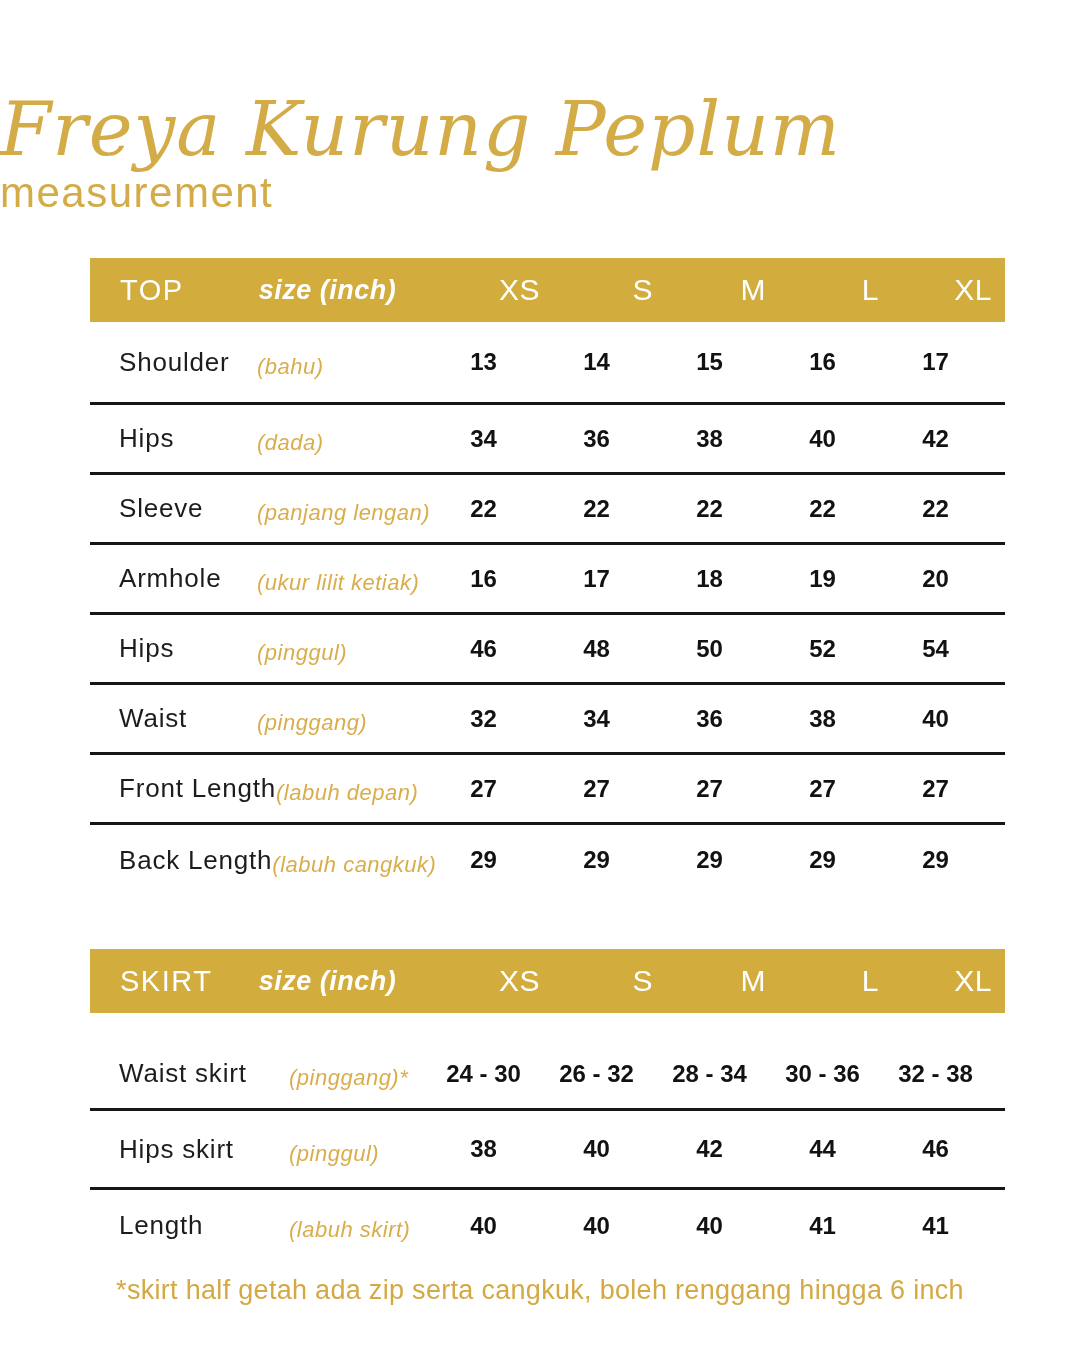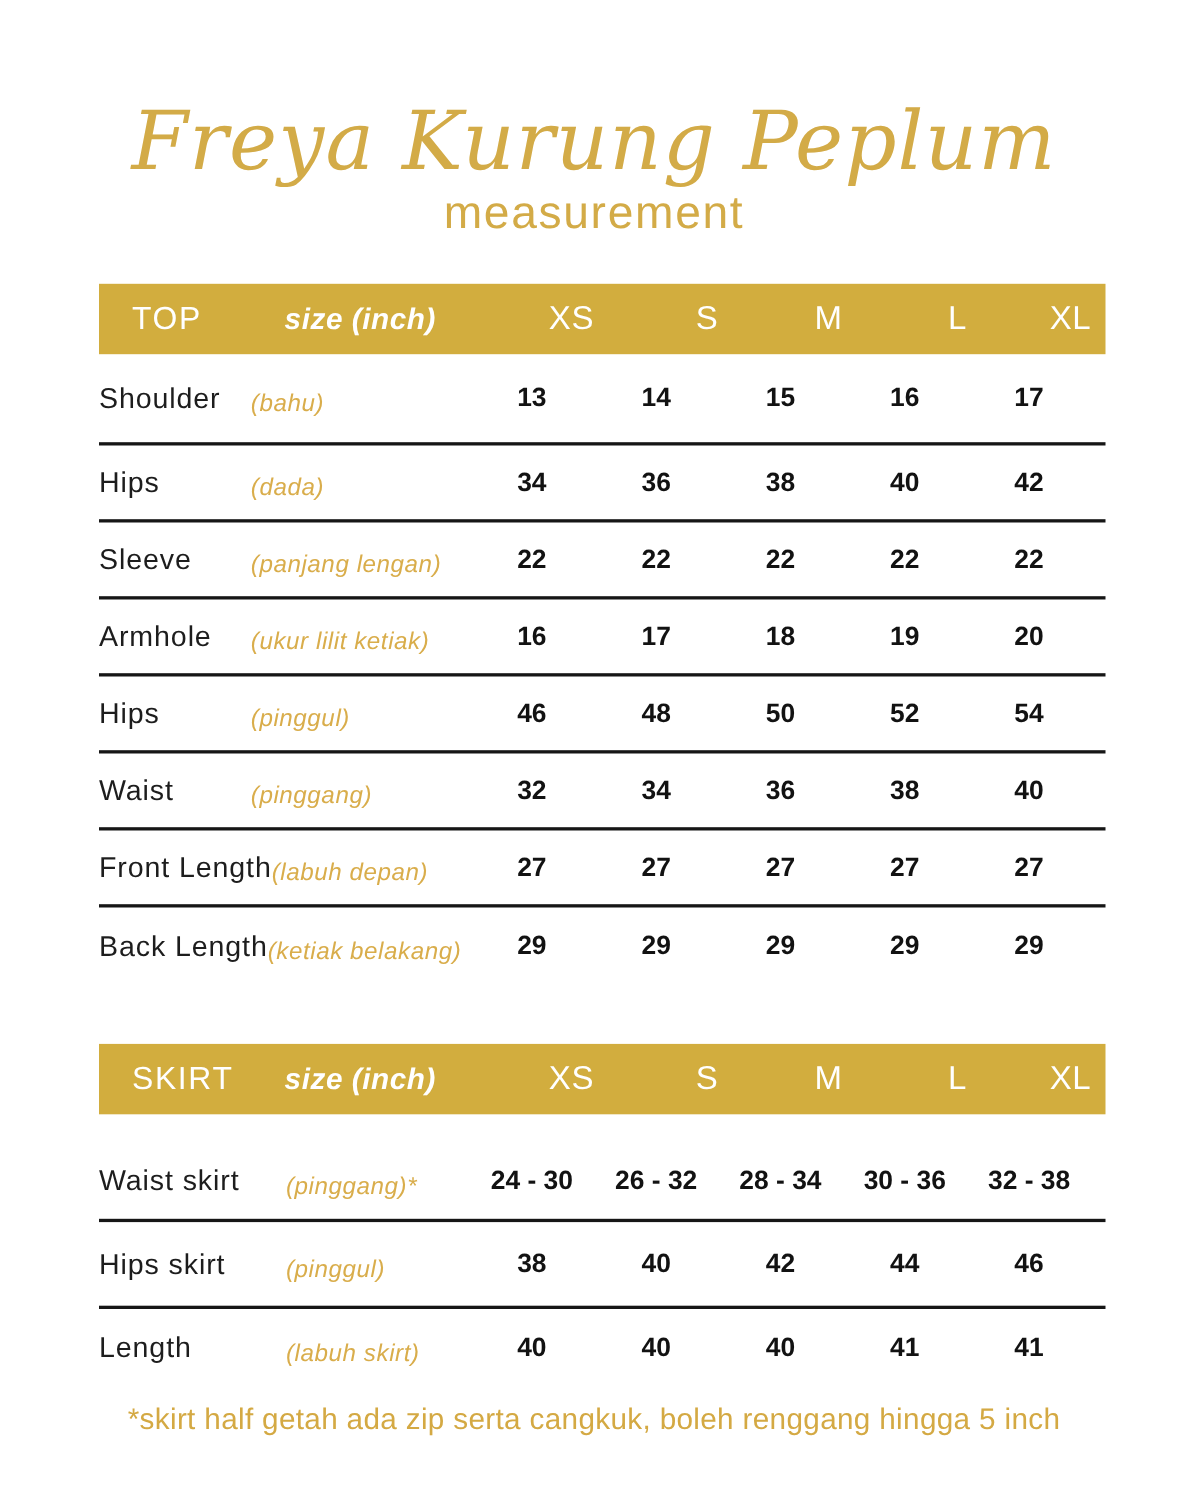--- a/index.html
+++ b/index.html
@@ -5,21 +5,21 @@
   * { box-sizing: border-box; }
   html, body { margin: 0; padding: 0; }
   body {
     width: 1080px; height: 1350px;
     background: #ffffff;
     font-family: "Liberation Sans", sans-serif;
     overflow: hidden;
   }
 
   
-  .heading { text-align: center; }
+  .heading { text-align: left; }
   .title {
     margin: 92px 0 0 0;
     font-family: "DejaVu Serif", serif;
     font-style: italic;
     font-weight: normal;
     font-size: 74px;
     line-height: 1;
     color: #d3ab47;
     letter-spacing: 1px;
   }
@@ -70,21 +70,21 @@
     align-items: center;
     height: 70px;
     border-bottom: 3px solid #161616;
   }
   .trow:last-child { border-bottom: none; }
   .size-table--top .trow:first-child { height: 83px; }
   .size-table--skirt .trow { height: 79px; }
   .size-table--skirt .trow:first-child { height: 98px; padding-top: 26px; }
   .size-table--skirt .trow:last-child { height: 71px; }
 
-  .labeltrans { white-space: nowrap; }
+  .labeltrans { white-space: nowrap; margin-left: 29px; }
   .rowlabel {
     display: inline-block;
     min-width: 138px;
     font-size: 26px;
     letter-spacing: 0.8px;
     color: #1d1d1d;
   }
   .size-table--skirt .rowlabel { min-width: 170px; }
   .rowtrans {
     position: relative;
@@ -182,21 +182,21 @@
         </div>
         <div class="trow">
           <span class="labeltrans"><span class="rowlabel">Front Length</span><span class="rowtrans">(labuh depan)</span></span>
           <span class="val">27</span>
           <span class="val">27</span>
           <span class="val">27</span>
           <span class="val">27</span>
           <span class="val">27</span>
         </div>
         <div class="trow">
-          <span class="labeltrans"><span class="rowlabel">Back Length</span><span class="rowtrans">(ketiak belakang)</span></span>
+          <span class="labeltrans"><span class="rowlabel">Back Length</span><span class="rowtrans">(labuh cangkuk)</span></span>
           <span class="val">29</span>
           <span class="val">29</span>
           <span class="val">29</span>
           <span class="val">29</span>
           <span class="val">29</span>
         </div>
       </div>
   </section>
 
   <section class="size-table size-table--skirt">
@@ -232,13 +232,13 @@
           <span class="val">40</span>
           <span class="val">40</span>
           <span class="val">41</span>
           <span class="val">41</span>
         </div>
       </div>
   </section>
 
 </div>
 
-<div class="footnote">*skirt half getah ada zip serta cangkuk, boleh renggang hingga 5 inch</div>
+<div class="footnote">*skirt half getah ada zip serta cangkuk, boleh renggang hingga 6 inch</div>
 
 </body></html>

